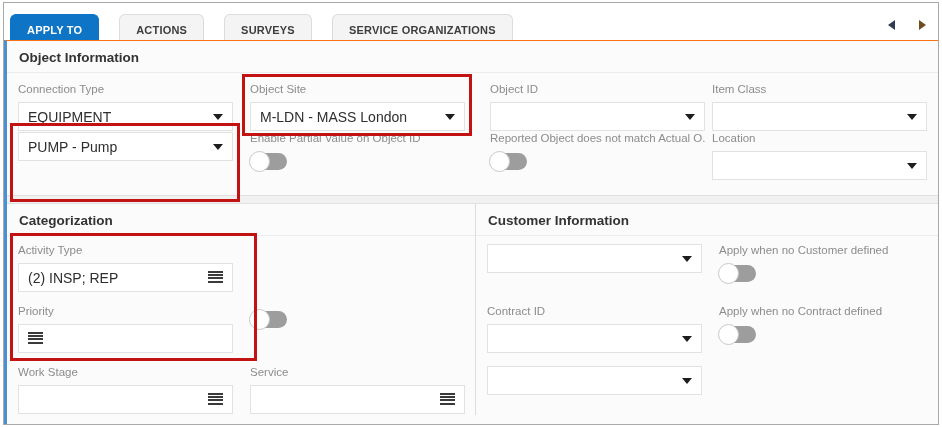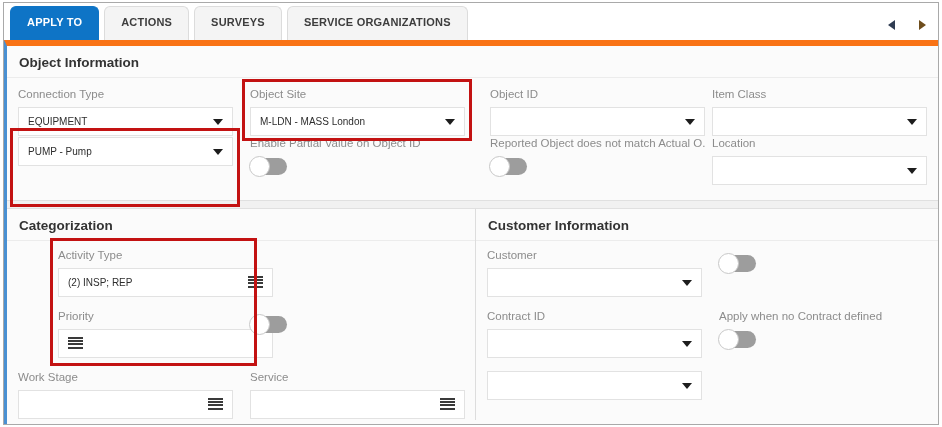--- a/index.html
+++ b/index.html
@@ -3,60 +3,60 @@
 <meta charset="utf-8">
 <style>
   html,body{margin:0;padding:0;background:#fff;}
   .page{position:relative;width:942px;height:427px;background:#fff;
         font-family:"Liberation Sans",sans-serif;overflow:hidden;}
   .frame{position:absolute;left:3px;top:2px;right:3px;bottom:2px;border:1px solid #a9a9a9;}
 
   
   .tabbar{position:absolute;left:4px;top:3px;right:4px;height:37px;
           display:flex;align-items:flex-end;padding:0 12px 0 6px;box-sizing:border-box;background:#fff;}
-  .tab{padding:9px 16px 12px;font-size:11px;font-weight:bold;color:#3d3d3d;background:#f4f4f4;
-       border:1px solid #dcdcdc;border-bottom:none;border-radius:6px 6px 0 0;margin-right:5px;
+  .tab{padding:9px 16px 4px;font-size:11px;font-weight:bold;color:#3d3d3d;background:#f4f4f4;
+       border:1px solid #dcdcdc;border-bottom:none;border-radius:6px 6px 0 0;margin-right:20px;
        white-space:nowrap;letter-spacing:.2px;cursor:pointer;}
   .tab.active{background:var(--active-tab,#0e74c6);color:#fff;border-color:var(--active-tab,#0e74c6);}
   .arrows{margin-left:auto;display:flex;gap:24px;align-items:center;padding-bottom:10px;}
   .arrow-left{width:0;height:0;border-top:5px solid transparent;border-bottom:5px solid transparent;
               border-right:7px solid #2f3c52;cursor:pointer;}
   .arrow-right{width:0;height:0;border-top:5px solid transparent;border-bottom:5px solid transparent;
                border-left:7px solid #6e4d1c;cursor:pointer;}
 
   
   .panel{position:absolute;left:4px;top:40px;right:4px;bottom:3px;background:#fbfbfb;
-         border-top:6px solid #f97316;border-left:3px solid var(--panel-accent,#4a90d2);
+         border-top:1px solid #f97316;border-left:3px solid var(--panel-accent,#4a90d2);
          box-sizing:border-box;overflow:hidden;}
   .sec-title{font-size:13.5px;font-weight:bold;color:#333;padding:9px 12px 7px;
              border-bottom:1px solid #ececec;}
 
   .grid-upper{display:grid;grid-template-columns:232px 240px 222px 1fr;
               grid-auto-rows:49px;padding:10px 10px 14px 11px;}
   .fld{width:215px;position:relative;height:49px;}
   .lbl{font-size:11.5px;color:#8c8c8c;margin-bottom:4px;white-space:nowrap;overflow:hidden;height:15px;}
   .ctrl{height:29px;background:#fff;border:1px solid #e2e2e2;box-sizing:border-box;
-        display:flex;align-items:center;padding:0 9px;font-size:10px;color:#2e2e2e;cursor:pointer;}
+        display:flex;align-items:center;padding:0 9px;font-size:14px;color:#2e2e2e;cursor:pointer;}
   .val{flex:1;white-space:nowrap;overflow:hidden;}
   .caret{width:0;height:0;border-left:5px solid transparent;border-right:5px solid transparent;
          border-top:6px solid #1d1d1d;flex:0 0 auto;}
   .listicon{width:15px;height:13px;flex:0 0 auto;
             background:repeating-linear-gradient(to bottom,#3a3a3a 0,#3a3a3a 2px,transparent 2px,transparent 3.2px);}
   .toggle{margin-top:6px;width:37px;height:17px;border-radius:9px;background:#9d9d9d;position:relative;cursor:pointer;}
   .toggle::after{content:"";position:absolute;left:-1px;top:-2px;width:21px;height:21px;border-radius:50%;
                  background:#fff;border:1px solid #c8c8c8;box-sizing:border-box;}
 
   .hdiv{height:7px;background:#f1f1f1;border-top:1px solid #e0e0e0;border-bottom:1px solid #e0e0e0;}
 
   .lower{display:flex;align-items:stretch;}
   .lower-left{width:471px;box-sizing:border-box;}
   .lower-right{flex:1;border-left:1px solid #ddd;}
   .grid-2{display:grid;grid-template-columns:232px 1fr;grid-auto-rows:49px;row-gap:12px;
           padding:8px 10px 0 11px;}
-  .stack{position:relative;grid-column:1;grid-row:1 / 3;display:flex;flex-direction:column;gap:12px;margin-left:40px;}
+  .stack{position:relative;grid-column:1;grid-row:1 / 3;display:flex;flex-direction:column;gap:12px;}
   .gc2r1{grid-column:2;grid-row:1;} .gc2r2{grid-column:2;grid-row:2;}
   .gc1r3{grid-column:1;grid-row:3;} .gc2r3{grid-column:2;grid-row:3;}
 
   
   .hl{position:absolute;border:3px solid var(--annotation,#c31212);pointer-events:none;z-index:5;}
   .hl-site{top:-9px;left:-8px;right:-7px;bottom:-4px;}
   .hl-type{top:-9px;left:-8px;right:-7px;bottom:-21px;}
   .hl-cat{top:-11px;left:-8px;right:-7px;bottom:-7px;}
 </style>
 </head>
@@ -191,28 +191,28 @@
             </div>
           </div>
         </div>
       </div>
 
       <div class="lower-right">
         <div class="sec-title">Customer Information</div>
         <div class="grid-2">
 
           <div class="fld">
-            <div class="lbl">Customer</div>
             <div class="ctrl">
               <span class="val"></span>
               <span class="caret"></span>
             </div>
           </div>
 
           <div class="fld">
+            <div class="lbl">Apply when no Customer defined</div>
             <div class="toggle"></div>
           </div>
 
           <div class="fld">
             <div class="lbl">Contract ID</div>
             <div class="ctrl">
               <span class="val"></span>
               <span class="caret"></span>
             </div>
           </div>

